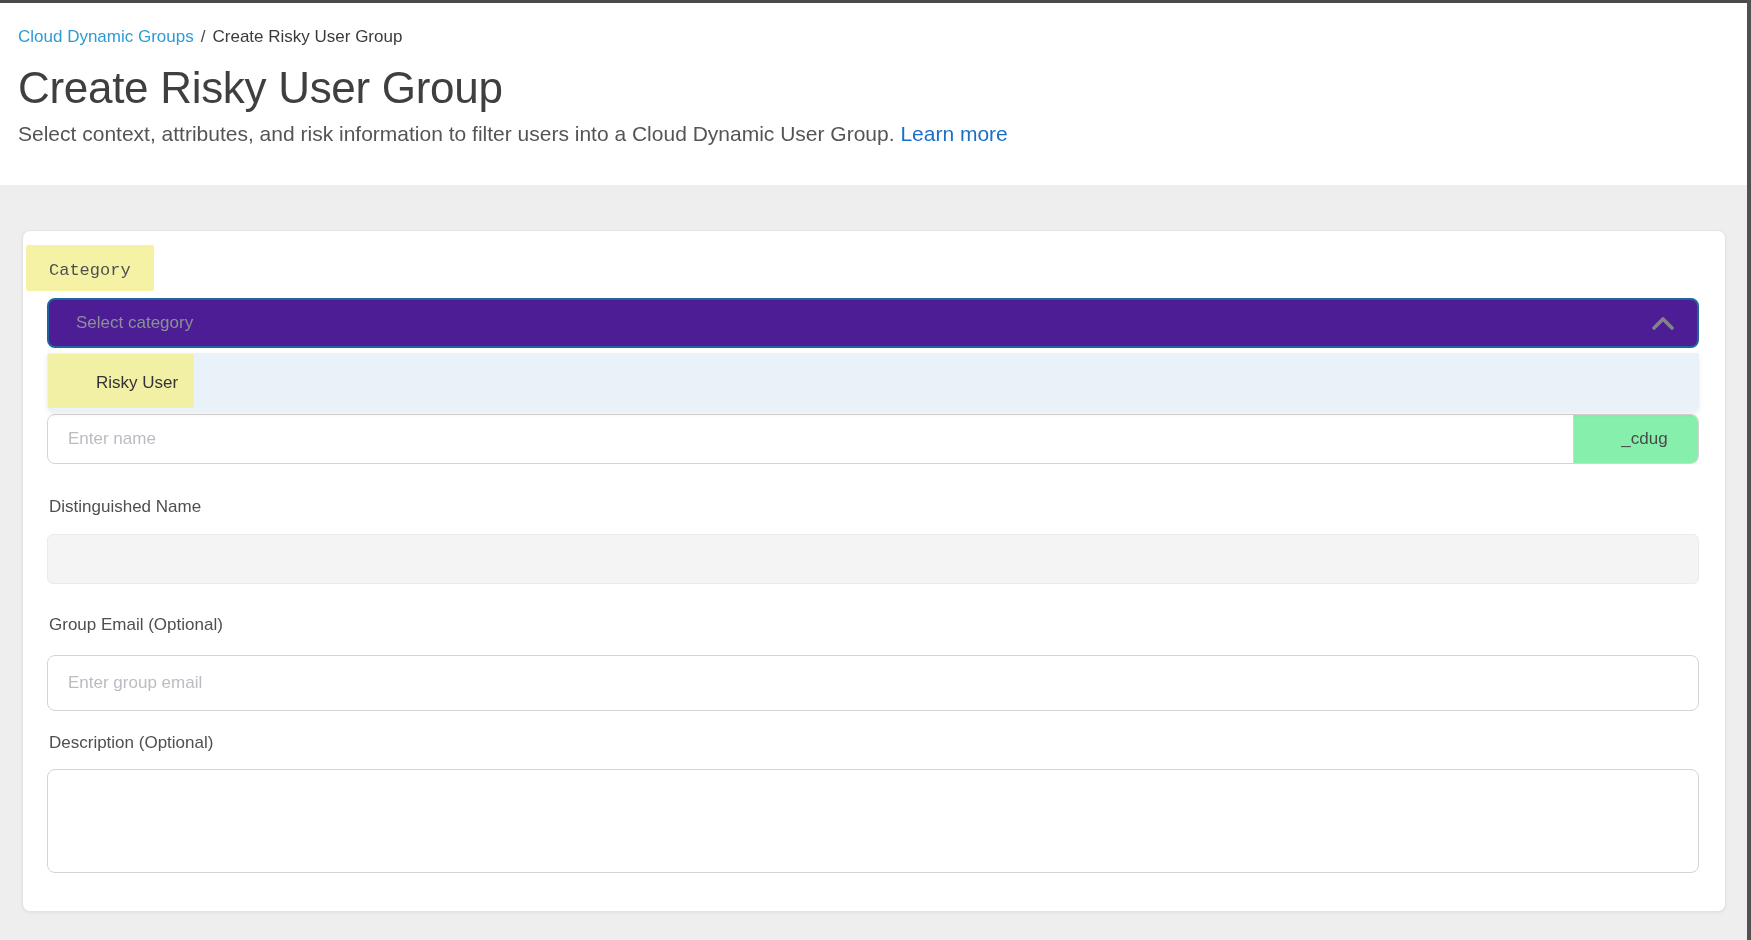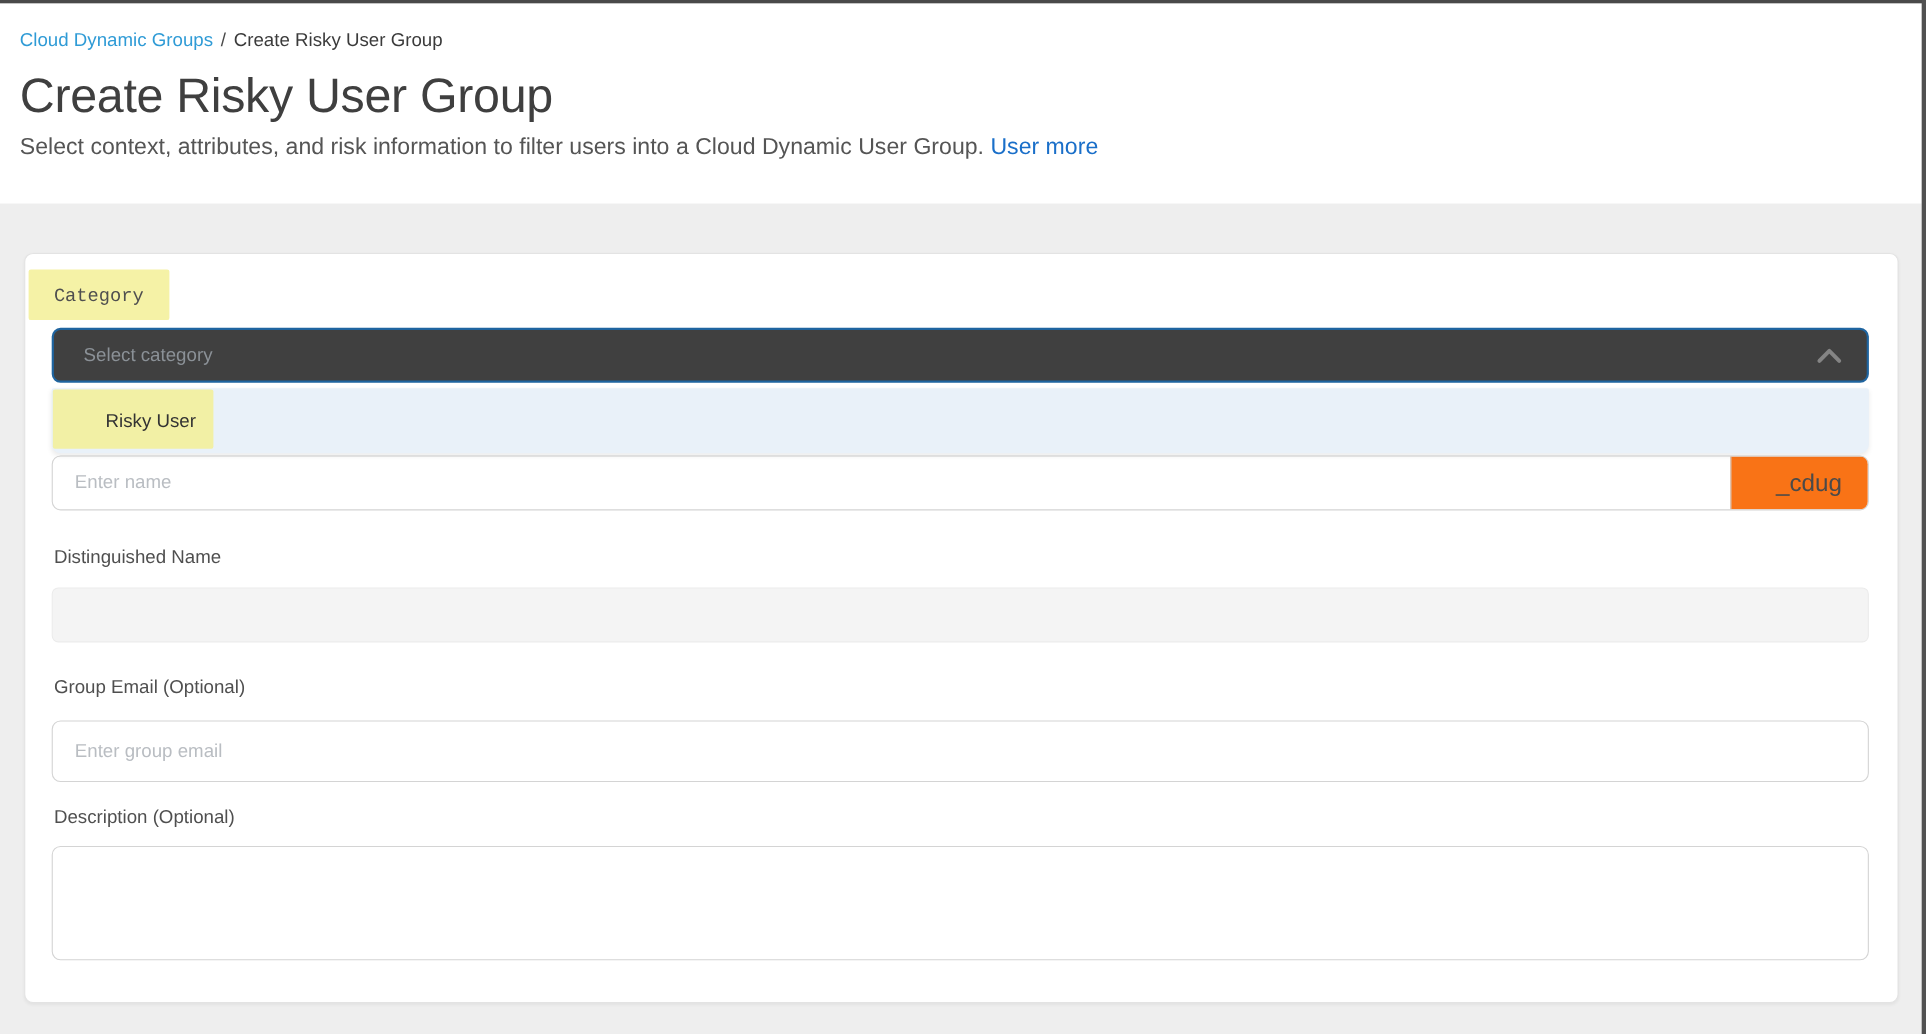--- a/index.html
+++ b/index.html
@@ -59,21 +59,21 @@
   .field-label{
     position:absolute;left:26px;font-size:17px;line-height:19px;color:var(--text-label);z-index:2;
   }
   .lbl-category{top:30px;font-family:Liberation Mono, monospace;}
   .lbl-dn{top:266px;}
   .lbl-email{top:384px;}
   .lbl-desc{top:502px;}
 
   .select-box{
     position:absolute;left:24px;top:67px;width:1652px;height:50px;
-    background:#404040;border:2px solid var(--select-border);border-radius:8px;
+    background:#4c1d95;border:2px solid var(--select-border);border-radius:8px;
     display:flex;align-items:center;padding:0 22px 0 27px;cursor:pointer;z-index:2;
   }
   .select-box .ph{font-size:17px;color:var(--select-placeholder);flex:1;}
   .chevron{width:24px;height:15px;flex:0 0 auto;}
 
   .dropdown-panel{
     position:absolute;left:24px;top:122px;width:1652px;height:59px;
     background:var(--panel-bg);border-radius:2px 2px 8px 8px;
     box-shadow:0 2px 5px rgba(0,0,0,0.08);z-index:3;
   }
@@ -89,21 +89,21 @@
     border:1px solid var(--input-border);border-radius:8px;background:#fff;
     display:flex;overflow:hidden;z-index:2;gap:24px;
   }
   .name-group input{
     flex:1;border:none;outline:none;font-size:17px;padding:0 20px;
     font-family:inherit;color:#333;background:transparent;
   }
   .name-suffix{
     width:125px;border-left:1px solid var(--input-border);
     display:flex;align-items:center;justify-content:center;
-    font-size:22px;color:#4a4a4a;background:#f97316;padding-left:17px;
+    font-size:17px;color:#4a4a4a;background:#86efac;padding-left:17px;
   }
 
   .text-input{
     position:absolute;left:24px;width:1652px;height:56px;
     border:1px solid var(--input-border);border-radius:8px;background:#fff;
     font-size:17px;padding:0 20px;font-family:inherit;color:#333;outline:none;z-index:2;
   }
   .input-email{top:424px;}
   .input-dn{
     top:303px;height:50px;background:var(--disabled-bg);
@@ -123,21 +123,21 @@
 <div class="top-edge"></div>
 <div class="right-edge"></div>
 
 <div class="header">
   <div class="breadcrumb">
     <a>Cloud Dynamic Groups</a><span class="sep">/</span><span>Create Risky User Group</span>
   </div>
   <h1 class="page-title">Create Risky User Group</h1>
   <div class="page-subtitle">
     <span>Select context, attributes, and risk information to filter users into a Cloud Dynamic User Group.</span>
-    <a>User more</a>
+    <a>Learn more</a>
   </div>
 </div>
 
 <div class="card">
 
   <div class="annot-highlight hl-category"></div>
   <div class="field-label lbl-category">Category</div>
 
   <div class="select-box">
     <span class="ph">Select category</span>

